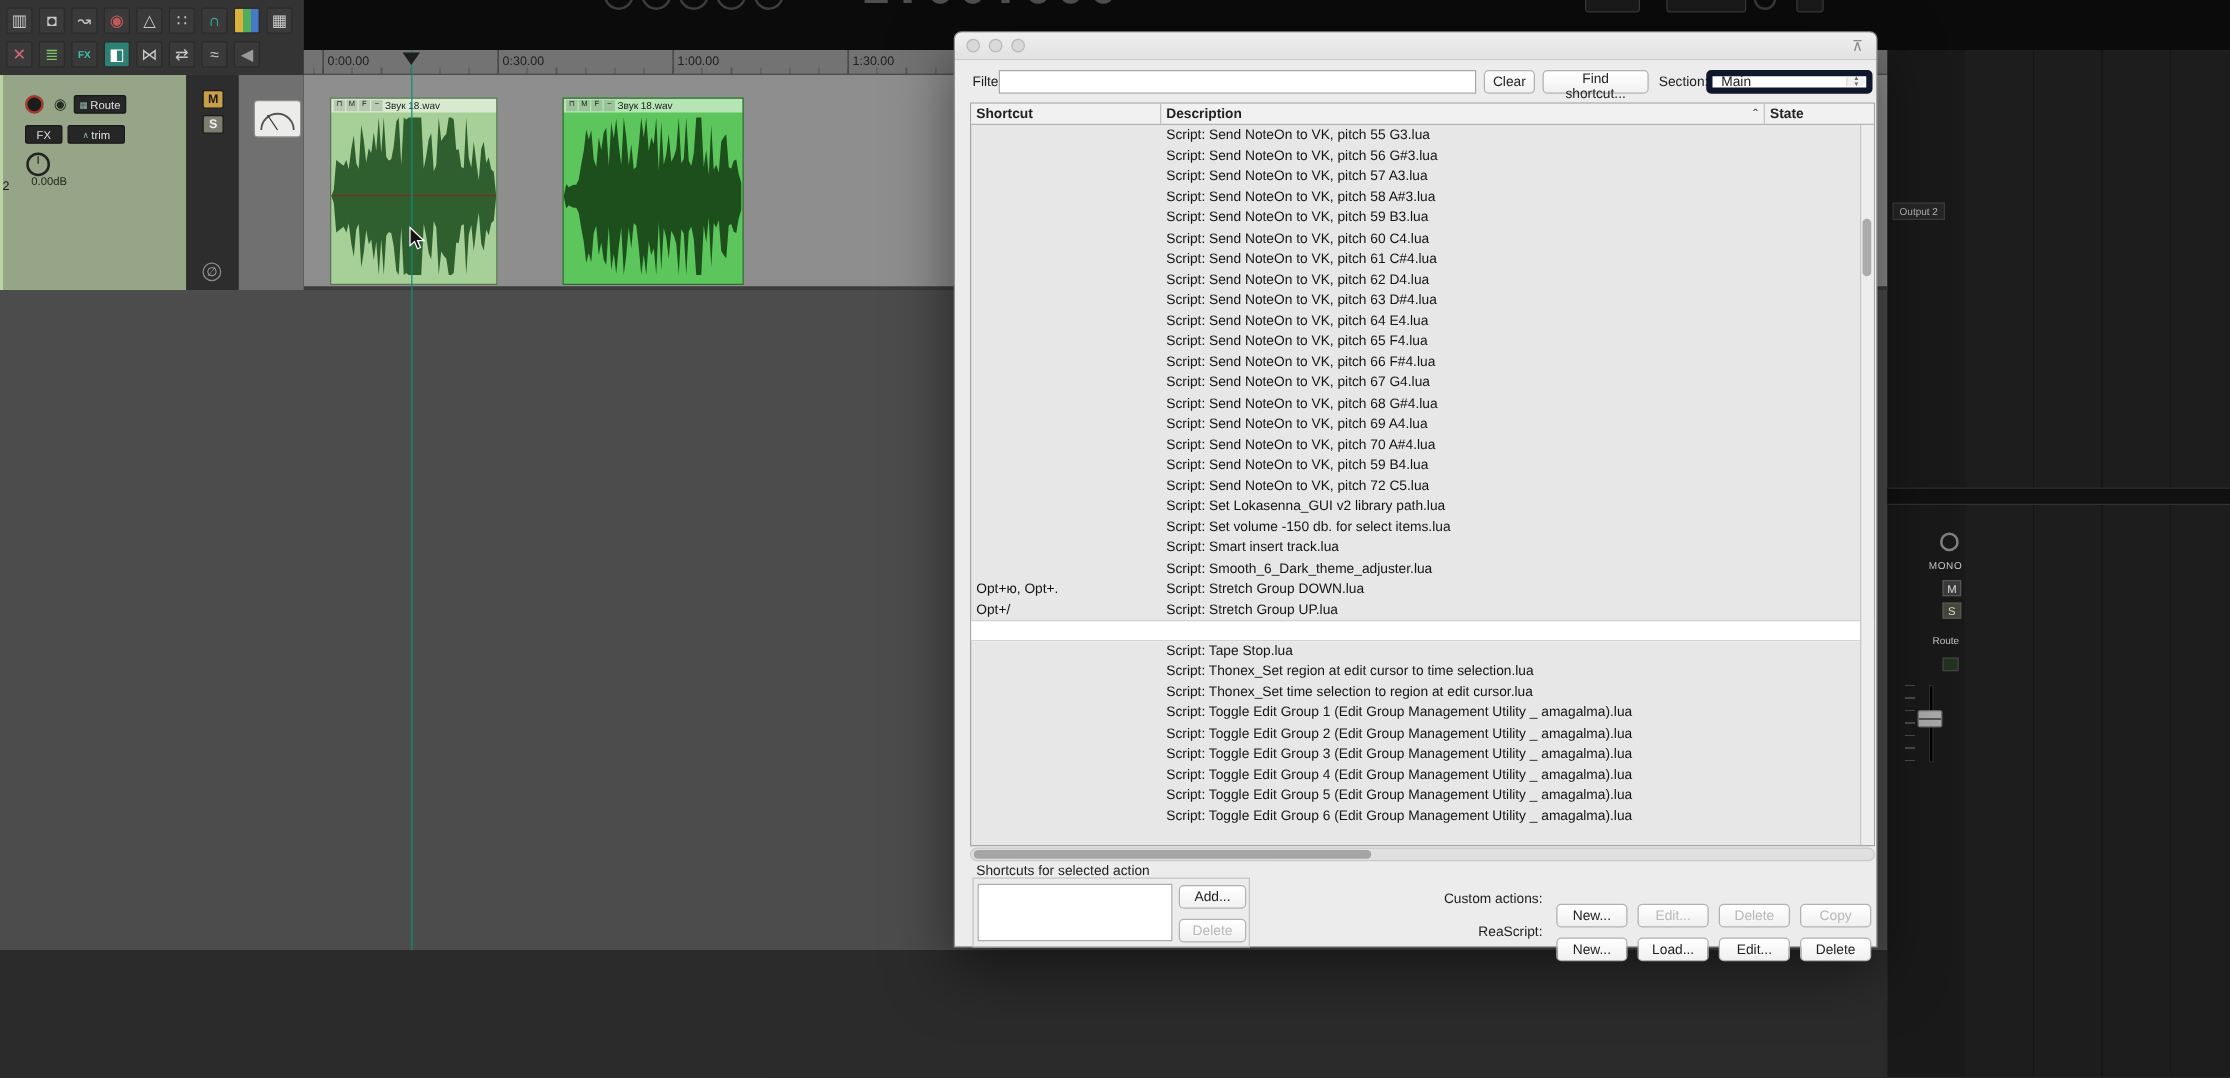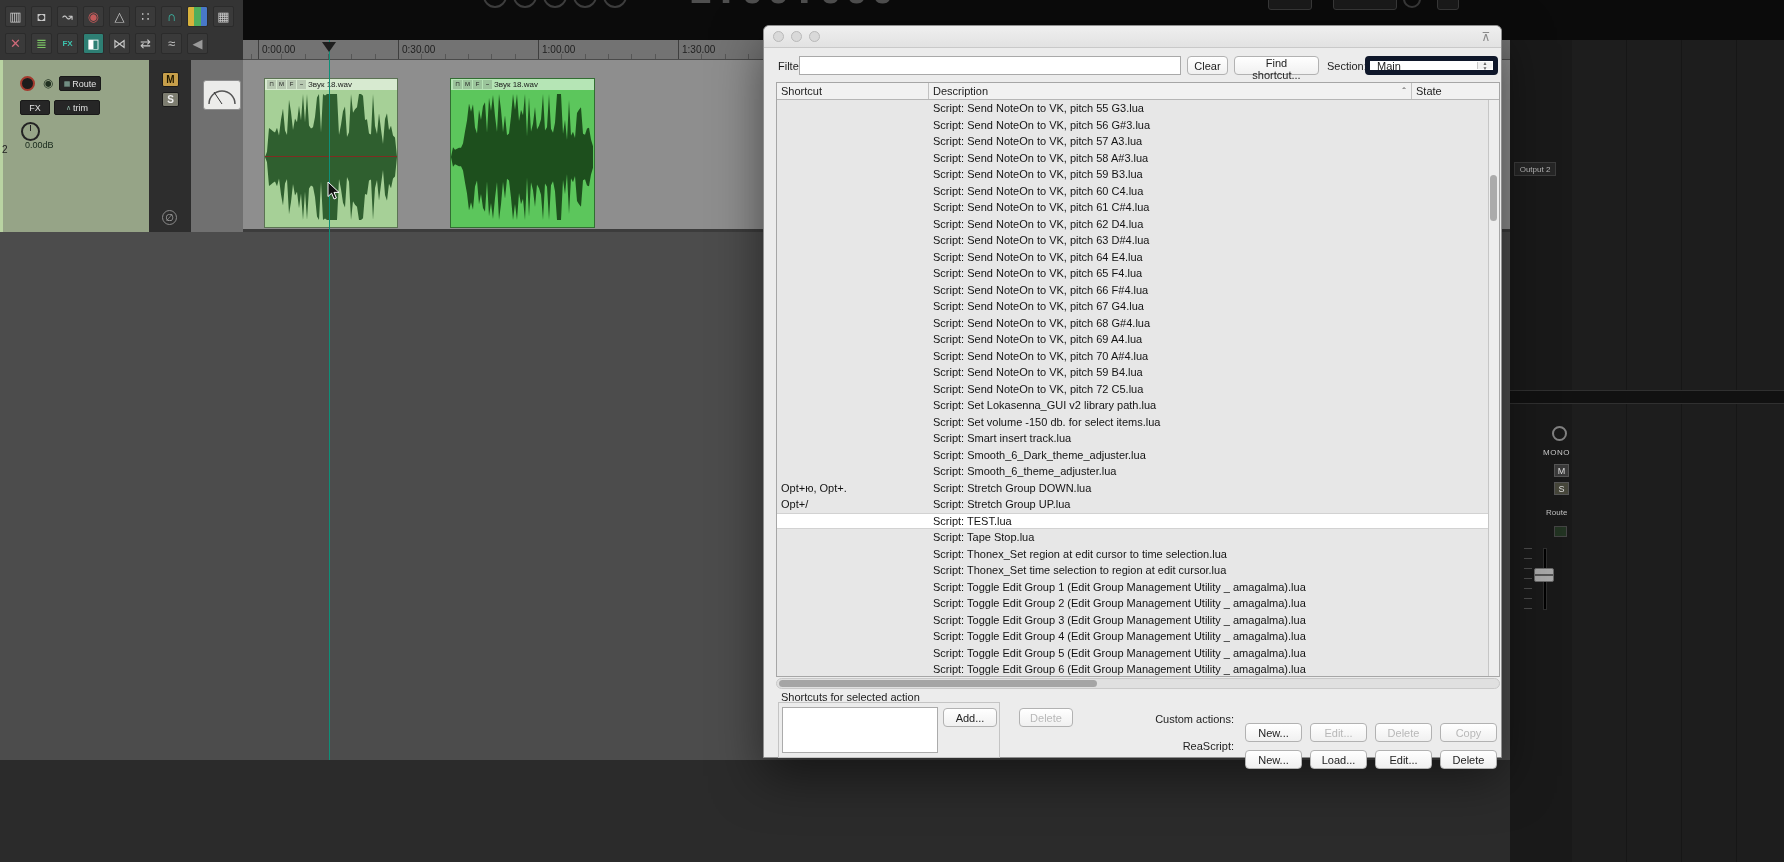--- a/index.html
+++ b/index.html
@@ -121,41 +121,41 @@
   .btn-clear{position:absolute;left:423px;top:30px;width:41px;}
   .btn-find{position:absolute;left:470px;top:30px;width:85px;}
   .sec-label{position:absolute;left:563px;top:34px;}
   .mselect{position:absolute;left:601px;top:30px;width:133px;height:19px;background:#fff;border:5px solid #0f172a;
            border-radius:4px;display:flex;align-items:center;padding-left:7px;}
   .stepper{position:absolute;right:1px;top:1px;bottom:1px;width:15px;background:#f2f2f2;border-left:1px solid #c8c8c8;
            border-radius:0 3px 3px 0;display:flex;flex-direction:column;align-items:center;justify-content:center;
            font-size:5px;line-height:5px;color:#666;}
 
   .table-wrap{position:absolute;left:12px;top:56px;width:724px;height:595px;border:1px solid #a6a6a6;background:#e7e7e7;}
-  .thead{display:flex;height:17px;background:#f1f1f1;border-bottom:1px solid #b5b5b5;color:#222;}
+  .thead{display:flex;height:17px;background:#f1f1f1;border-bottom:1px solid #b5b5b5;color:#222;font-weight:bold;}
   .th{line-height:16px;padding-left:4px;border-right:1px solid #c2c2c2;}
   .th-short{width:152px;flex:none;}
   .th-desc{width:483px;flex:none;position:relative;}
   .th-state{flex:1;border-right:none;}
   .sort-caret{position:absolute;right:5px;top:1px;color:#555;}
   .tbody{position:absolute;left:0;top:17px;width:722px;height:577px;overflow:hidden;}
   .trow{display:flex;height:16.5px;line-height:16.5px;color:#141414;white-space:nowrap;}
   .trow.selected{background:#fff;box-shadow:inset 0 1px 0 #d2d2d2,inset 0 -1px 0 #d2d2d2;}
   .c-short{width:152px;flex:none;padding-left:4px;overflow:hidden;}
   .c-desc{width:483px;flex:none;padding-left:4px;overflow:hidden;}
   .c-state{flex:1;}
   .vscroll{position:absolute;right:0;top:17px;bottom:0;width:11px;background:#ededed;border-left:1px solid #c6c6c6;}
   .vthumb{position:absolute;left:1px;top:75px;width:7px;height:46px;background:#ababab;border-radius:4px;}
   .hscroll{position:absolute;left:12px;top:652px;width:724px;height:11px;background:#e0e0e0;border:1px solid #c9c9c9;border-radius:6px;}
   .hthumb{position:absolute;left:2px;top:1px;width:318px;height:7px;background:#a5a5a5;border-radius:4px;}
 
   .grp-label{position:absolute;left:17px;top:665px;}
   .groupbox{position:absolute;left:14px;top:676px;width:222px;height:56px;border:1px solid #c4c4c4;}
   .sc-list{position:absolute;left:18px;top:681px;width:156px;height:46px;background:#fff;border:1px solid #ababab;}
-  .sc-btns{position:absolute;left:179px;top:682px;display:flex;gap:22px;}
+  .sc-btns{position:absolute;left:179px;top:682px;display:flex;flex-direction:column;gap:8px;}
   .sc-btns .mbtn{width:54px;}
   .ca-label{position:absolute;left:340px;top:687px;width:130px;text-align:right;}
   .rs-label{position:absolute;left:340px;top:714px;width:130px;text-align:right;}
   .ca-btns{position:absolute;left:481px;top:682px;display:flex;gap:8px;}
   .rs-btns{position:absolute;left:481px;top:709px;display:flex;gap:8px;}
   .ca-btns .mbtn,.rs-btns .mbtn{width:57px;margin-top:15px;}
 </style>
 </head>
 <body>
 
@@ -430,37 +430,31 @@
             <div class="c-short"></div>
             <div class="c-desc">Script: Smart insert track.lua</div>
             <div class="c-state"></div>
           </div>
           <div class="trow">
             <div class="c-short"></div>
             <div class="c-desc">Script: Smooth_6_Dark_theme_adjuster.lua</div>
             <div class="c-state"></div>
           </div>
           <div class="trow">
-            <div class="c-short"></div>
-            <div class="c-desc">Script: Smooth_6_theme_adjuster.lua</div>
-            <div class="c-state"></div>
-          </div>
-          <div class="trow">
             <div class="c-short">Opt+ю, Opt+.</div>
             <div class="c-desc">Script: Stretch Group DOWN.lua</div>
             <div class="c-state"></div>
           </div>
           <div class="trow">
             <div class="c-short">Opt+/</div>
             <div class="c-desc">Script: Stretch Group UP.lua</div>
             <div class="c-state"></div>
           </div>
           <div class="trow selected">
             <div class="c-short"></div>
-            <div class="c-desc">Script: TEST.lua</div>
             <div class="c-state"></div>
           </div>
           <div class="trow">
             <div class="c-short"></div>
             <div class="c-desc">Script: Tape Stop.lua</div>
             <div class="c-state"></div>
           </div>
           <div class="trow">
             <div class="c-short"></div>
             <div class="c-desc">Script: Thonex_Set region at edit cursor to time selection.lua</div>

